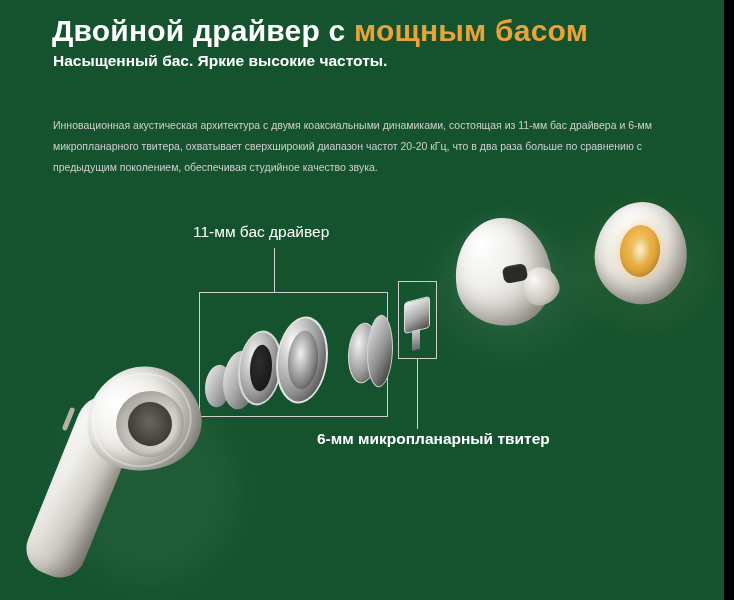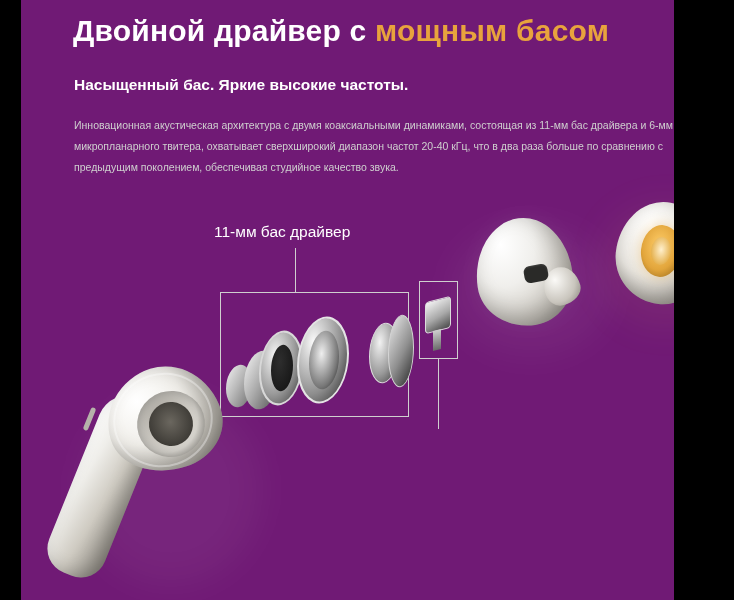--- a/index.html
+++ b/index.html
@@ -10,43 +10,42 @@
     overflow: hidden;
   }
   body {
     font-family: "Liberation Sans", sans-serif;
     color: #ffffff;
     position: relative;
   }
 
   .page {
     position: relative;
-    width: 653px;
+    width: 724px;
     height: 600px;
-    background: #701a75;
+    background: #14532d;
     overflow: hidden;
-    margin-left: 21px;
   }
 
   
   .headline {
     position: absolute;
     left: 52px;
     top: 14px;
     font-size: 30px;
     font-weight: 700;
     letter-spacing: 0.2px;
     white-space: nowrap;
   }
   .headline .accent { color: #e8a33d; }
 
   .subhead {
     position: absolute;
     left: 53px;
-    top: 76px;
+    top: 52px;
     font-size: 15.5px;
     font-weight: 700;
     color: #ffffff;
     white-space: nowrap;
   }
 
   .body-copy {
     position: absolute;
     left: 53px;
     top: 115px;
@@ -330,21 +329,21 @@
 </style>
 </head>
 <body>
 
 <div class="page">
 
   <h1 class="headline"><span>Двойной драйвер с </span><span class="accent">мощным басом</span></h1>
 
   <h2 class="subhead">Насыщенный бас. Яркие высокие частоты.</h2>
 
-  <p class="body-copy">Инновационная акустическая архитектура с двумя коаксиальными динамиками, состоящая из 11-мм бас драйвера и 6-мм микропланарного твитера, охватывает сверхширокий диапазон частот 20-40 кГц, что в два раза больше по сравнению с предыдущим поколением, обеспечивая студийное качество звука.</p>
+  <p class="body-copy">Инновационная акустическая архитектура с двумя коаксиальными динамиками, состоящая из 11-мм бас драйвера и 6-мм микропланарного твитера, охватывает сверхширокий диапазон частот 20-20 кГц, что в два раза больше по сравнению с предыдущим поколением, обеспечивая студийное качество звука.</p>
 
   <div class="stage">
 
     <div class="glow glow-a"></div>
     <div class="glow glow-b"></div>
     <div class="glow glow-c"></div>
 
     <div class="frame-main"></div>
     <div class="disc d1"></div>
     <div class="disc d2"></div>
@@ -354,20 +353,21 @@
     <div class="d4-cone"></div>
     <div class="disc d5"></div>
     <div class="disc d6"></div>
 
     <div class="frame-small"></div>
     <div class="tweeter-body"></div>
     <div class="tweeter-tail"></div>
 
     <div class="label-bass">11-мм бас драйвер</div>
     <div class="leader-bass"></div>
+    <div class="label-tweeter">6-мм микропланарный твитер</div>
     <div class="leader-tweeter"></div>
 
     <div class="bud-body"></div>
     <div class="bud-stem"></div>
     <div class="bud-touch"></div>
 
     <div class="tip-outer"></div>
     <div class="tip-inner"></div>
     <div class="tip-inner-core"></div>
 

